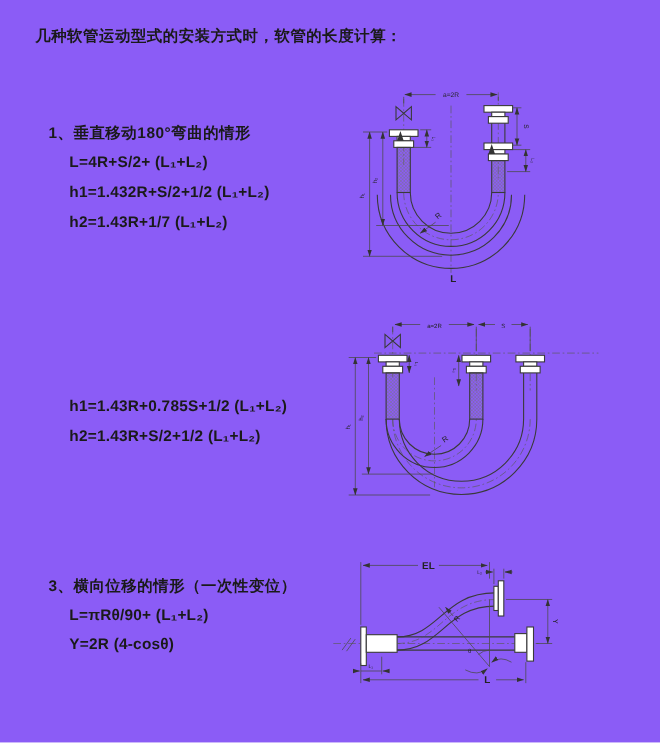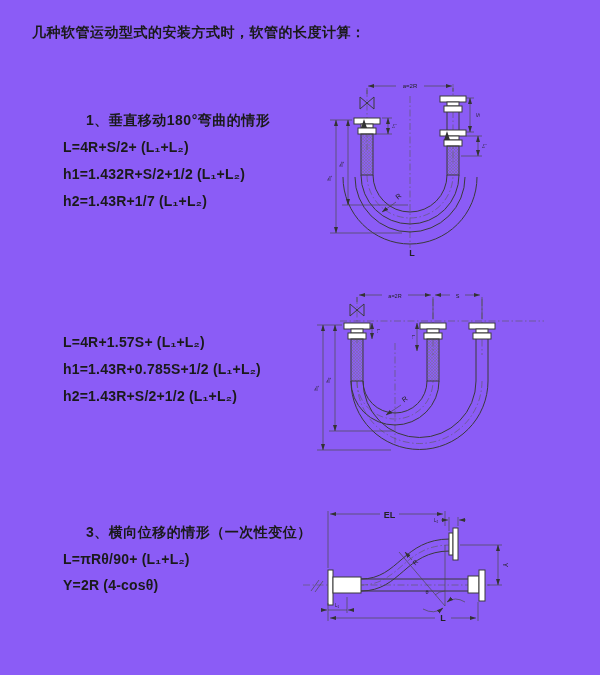--- a/index.html
+++ b/index.html
@@ -1,21 +1,21 @@
 <!DOCTYPE html>
 <html><head>
 <meta charset="utf-8">
 <style>
   html,body{margin:0;padding:0;background:#ffffff;}
   .page{
     position:relative;width:600px;height:675px;background:#8b5cf6;overflow:hidden;
     font-family:"Liberation Sans","DejaVu Sans",sans-serif;color:#1a1a1a;
   }
   .page-title{position:absolute;left:32px;top:24px;font-size:14px;font-weight:700;letter-spacing:.5px;}
-  .sec-heading{position:absolute;left:44px;font-size:14px;font-weight:700;letter-spacing:.5px;margin-left:42px;}
+  .sec-heading{position:absolute;left:44px;font-size:14px;font-weight:700;letter-spacing:.5px;}
   .formula{position:absolute;left:63px;font-size:14px;font-weight:700;letter-spacing:.2px;}
   .diagram{position:absolute;}
   
   .d-line{stroke:#3a3a3a;stroke-width:1;fill:none;}
   .d-thin{stroke:#4a4a4a;stroke-width:.7;fill:none;}
   .d-dash{stroke:#5a5a5a;stroke-width:.6;fill:none;stroke-dasharray:7 2.5 1.5 2.5;}
   .d-fill{fill:#ffffff;stroke:#3a3a3a;stroke-width:1;}
   .d-braid{stroke:#3a3a3a;stroke-width:1;}
   .d-txt{fill:#222222;font-family:"Liberation Sans","DejaVu Sans",sans-serif;}
 </style>
@@ -112,21 +112,20 @@
     </g>
 
     <g>
       <path class="d-thin" d="M84,132 L70,142" marker-end="url(#ar1)"></path>
       <text class="d-txt" x="88" y="128" font-size="7" text-anchor="middle" transform="rotate(-40 88 128)">R</text>
     </g>
 
     <text class="d-txt" x="100" y="186" font-size="9" font-weight="bold" text-anchor="middle">L</text>
   </svg>
 
-  <div class="formula" style="top:334px">L=4R+1.57S+ (L₁+L₂)</div>
   <div class="formula" style="top:361px">h1=1.43R+0.785S+1/2 (L₁+L₂)</div>
   <div class="formula" style="top:388px">h2=1.43R+S/2+1/2 (L₁+L₂)</div>
 
   <svg class="diagram" style="left:306px;top:283px" width="284" height="180" viewBox="0 0 284 180">
     <defs>
       <pattern id="br2" width="3" height="3" patternUnits="userSpaceOnUse">
         <path d="M0,0 L3,3 M3,0 L0,3" stroke="#777" stroke-width="0.4"></path>
       </pattern>
       <marker id="ar2" viewBox="0 0 10 10" refX="9.5" refY="5" markerWidth="6.5" markerHeight="6.5" markerUnits="userSpaceOnUse" orient="auto-start-reverse">
         <path d="M0,1.8 L10,5 L0,8.2 Z" fill="#333"></path>

